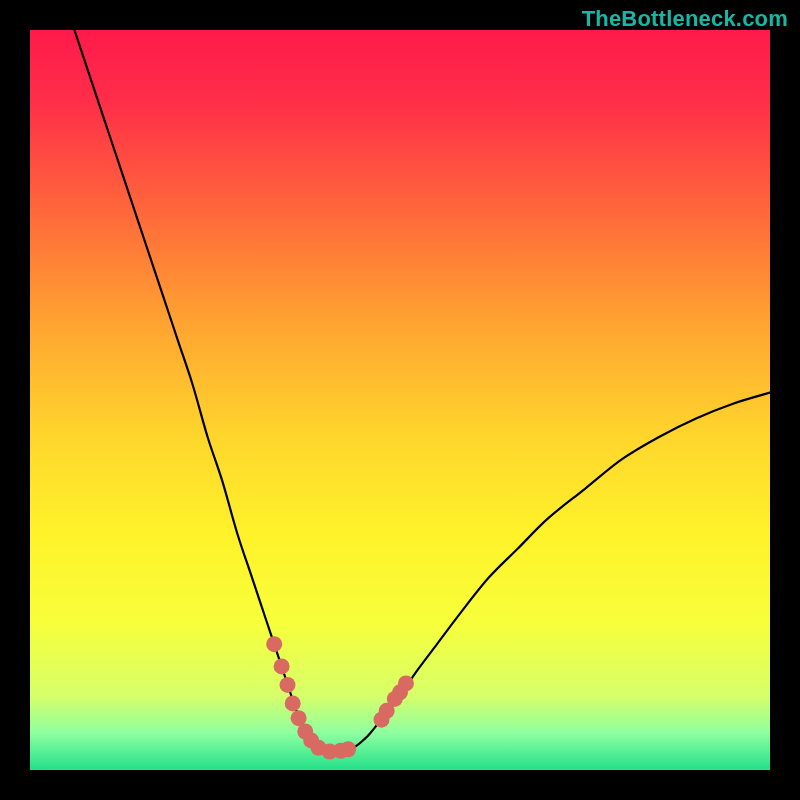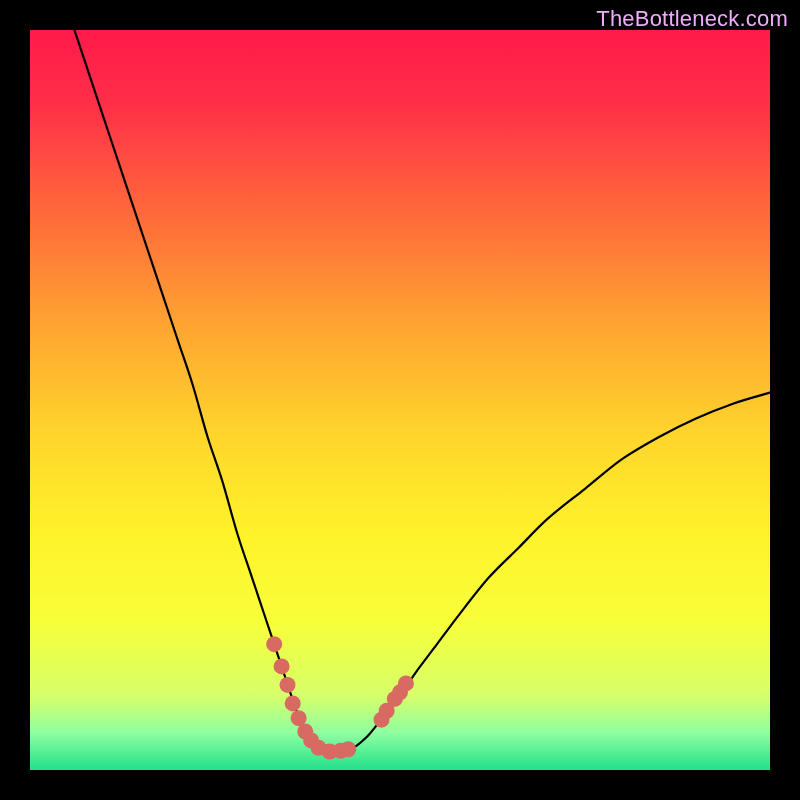--- a/index.html
+++ b/index.html
@@ -31,23 +31,23 @@
     position: absolute;
     top: 0;
     left: 0;
     width: 100%;
     height: 100%;
   }
   .watermark {
     position: absolute;
     top: 6px;
     right: 12px;
-    color: #f0abfc;
+    color: #14b8a6;
     font-size: 22px;
-    font-weight: 400;
+    font-weight: 700;
     letter-spacing: 0.2px;
   }
   svg.curve {
     position: absolute;
     top: 0;
     left: 0;
     width: 100%;
     height: 100%;
     overflow: visible;
   }

